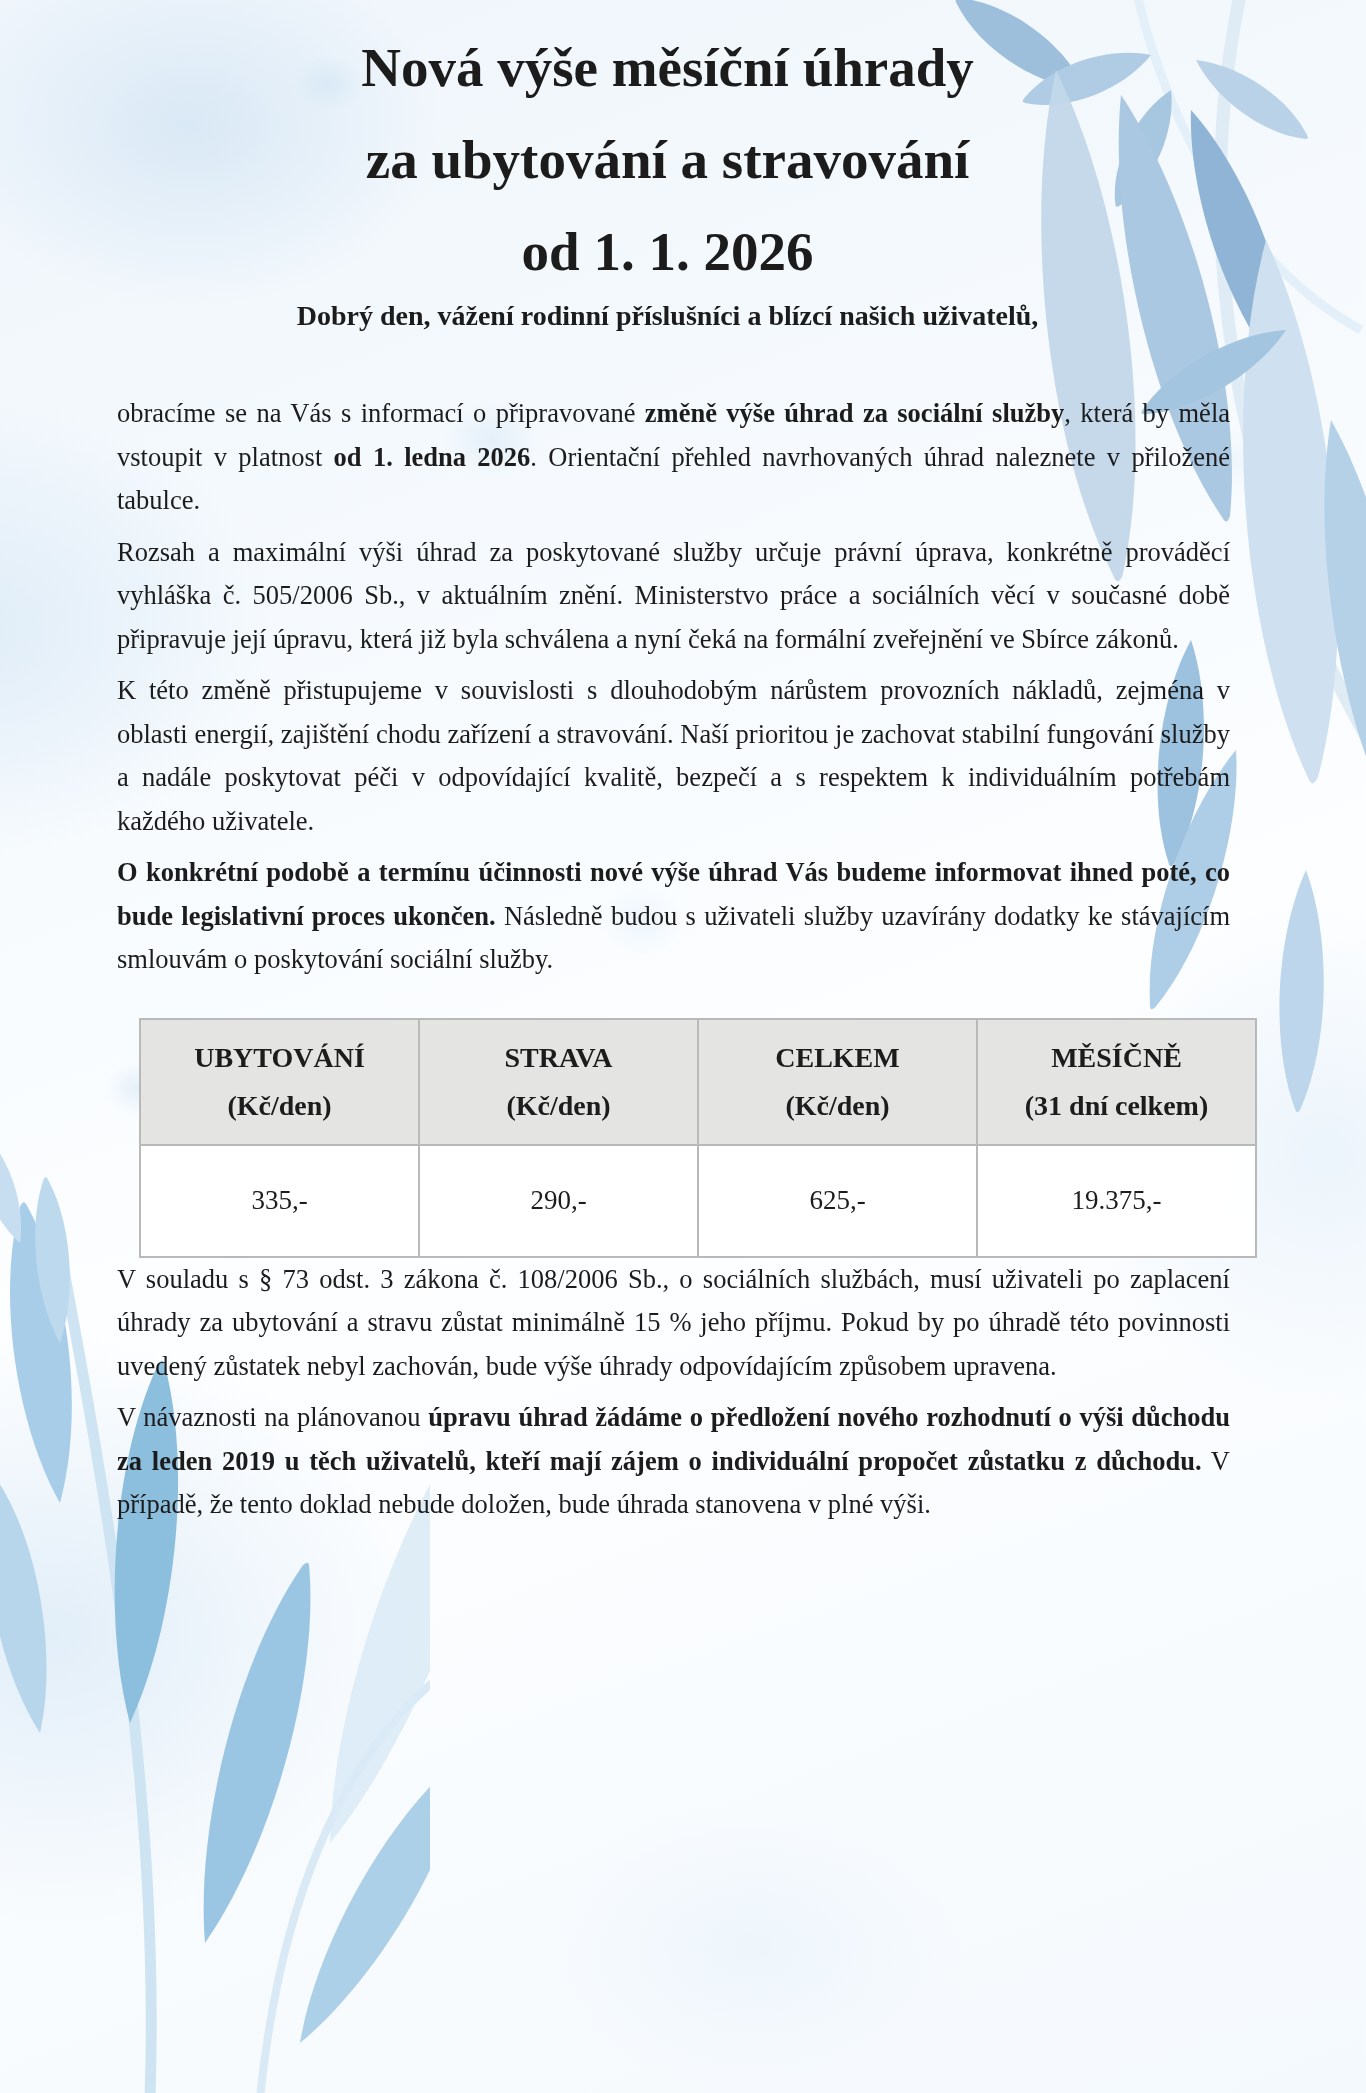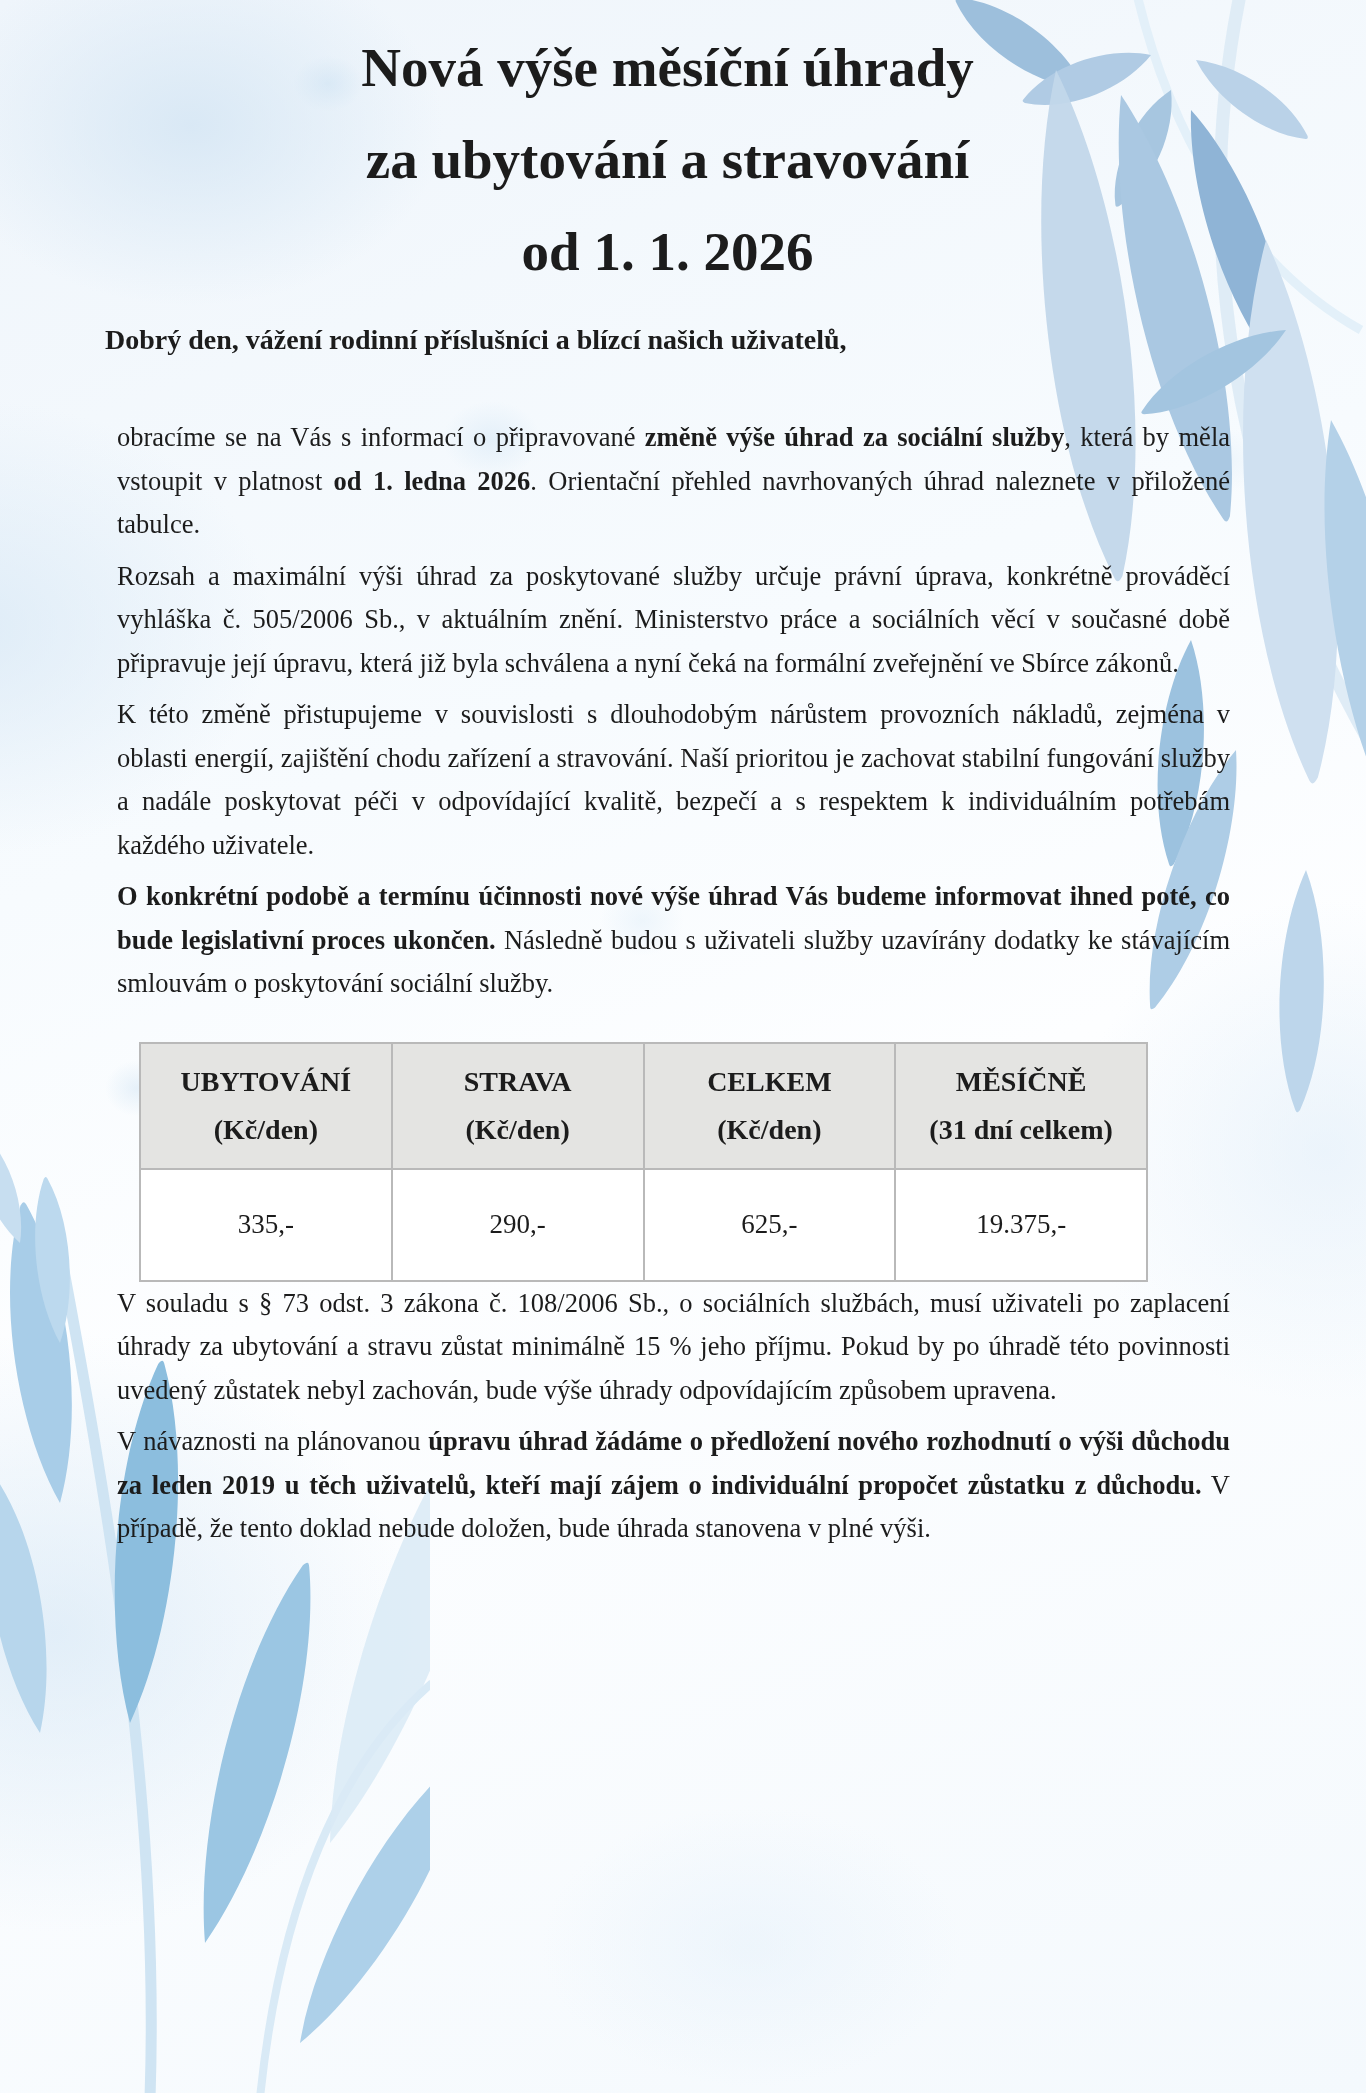--- a/index.html
+++ b/index.html
@@ -20,29 +20,29 @@
       radial-gradient(45px 40px at 10% 52%,  rgba(210,229,244,0.50) 0%, rgba(210,229,244,0) 70%),
       radial-gradient(60px 50px at 47% 44%,  rgba(222,237,248,0.45) 0%, rgba(222,237,248,0) 70%),
       radial-gradient(55px 45px at 90% 22%,  rgba(222,237,248,0.40) 0%, rgba(222,237,248,0) 70%),
       linear-gradient(160deg,#eff5fb 0%,#f7fbfe 35%,#fdfeff 55%,#f4f9fd 100%);
   }
   .decor{position:absolute;pointer-events:none;}
   .decor.top-right{top:0;right:0;}
   .decor.bottom-left{bottom:0;left:0;}
   .content{position:absolute;left:105px;top:0;width:1125px;}
   .title{font-weight:bold;font-size:55px;line-height:92px;text-align:center;margin:22px 0 0 0;}
-  .greeting{font-weight:bold;font-size:28px;line-height:36px;text-align:left;margin-top:24px;}
+  .greeting{font-weight:bold;font-size:28px;line-height:36px;text-align:center;}
   .body-text{margin-top:58px;font-size:26.5px;line-height:43.5px;text-align:justify;}
   .body-text p{margin:0 0 8px 12px;}
   .body-text b{font-weight:bold;}
   .table-heading{font-weight:bold;font-size:27.5px;line-height:43px;margin:60px 0 0 0;text-align:left;}
   .price-table{
     border-collapse:collapse;
     margin:36px 0 0 34px;
-    width:1009px;
+    width:1118px;
     table-layout:fixed;
   }
   .price-table th,.price-table td{
     border:2px solid #b9b9b9;
     text-align:center;
     vertical-align:middle;
     padding:0;
   }
   .price-table th{
     background:#e4e4e2;

